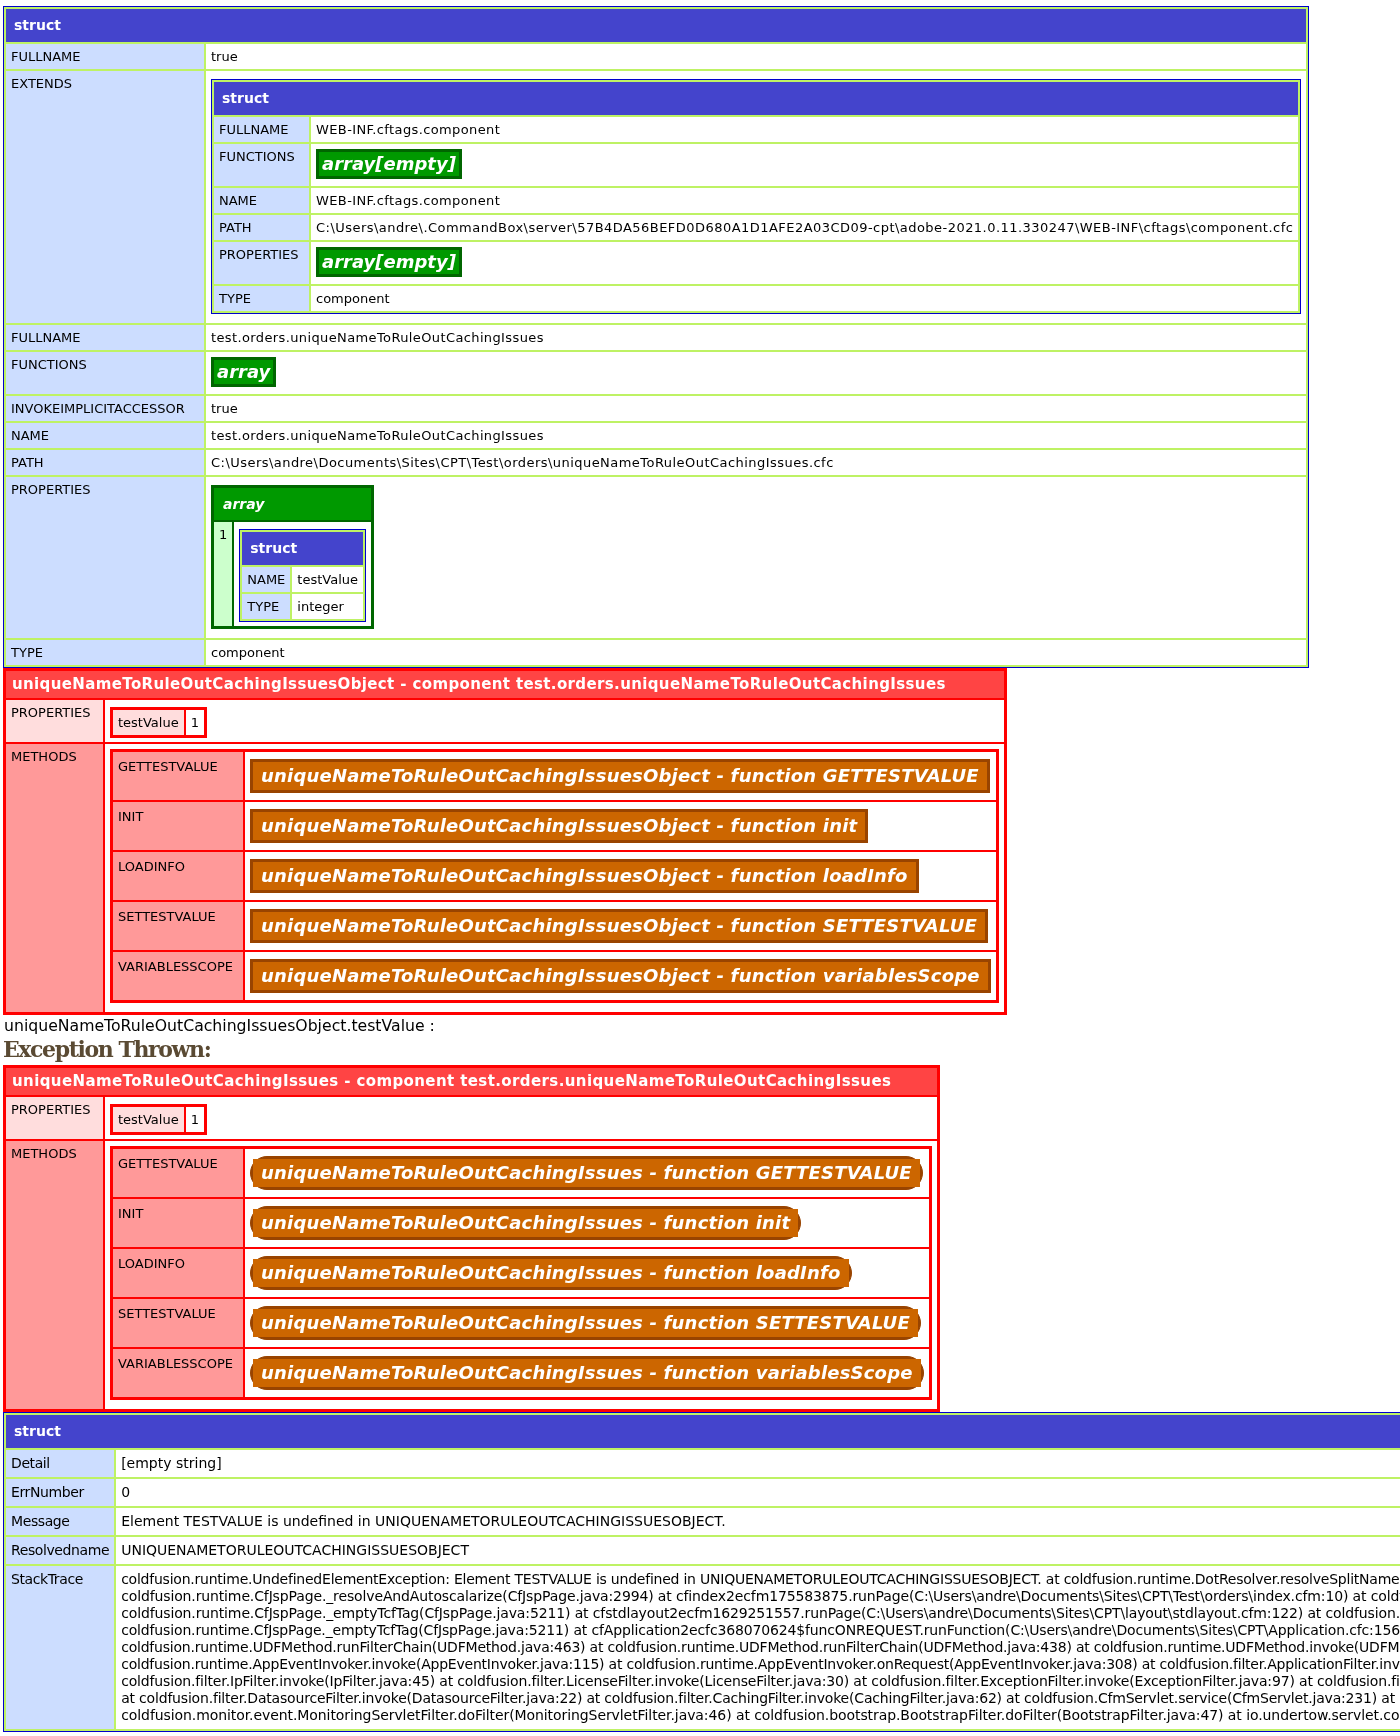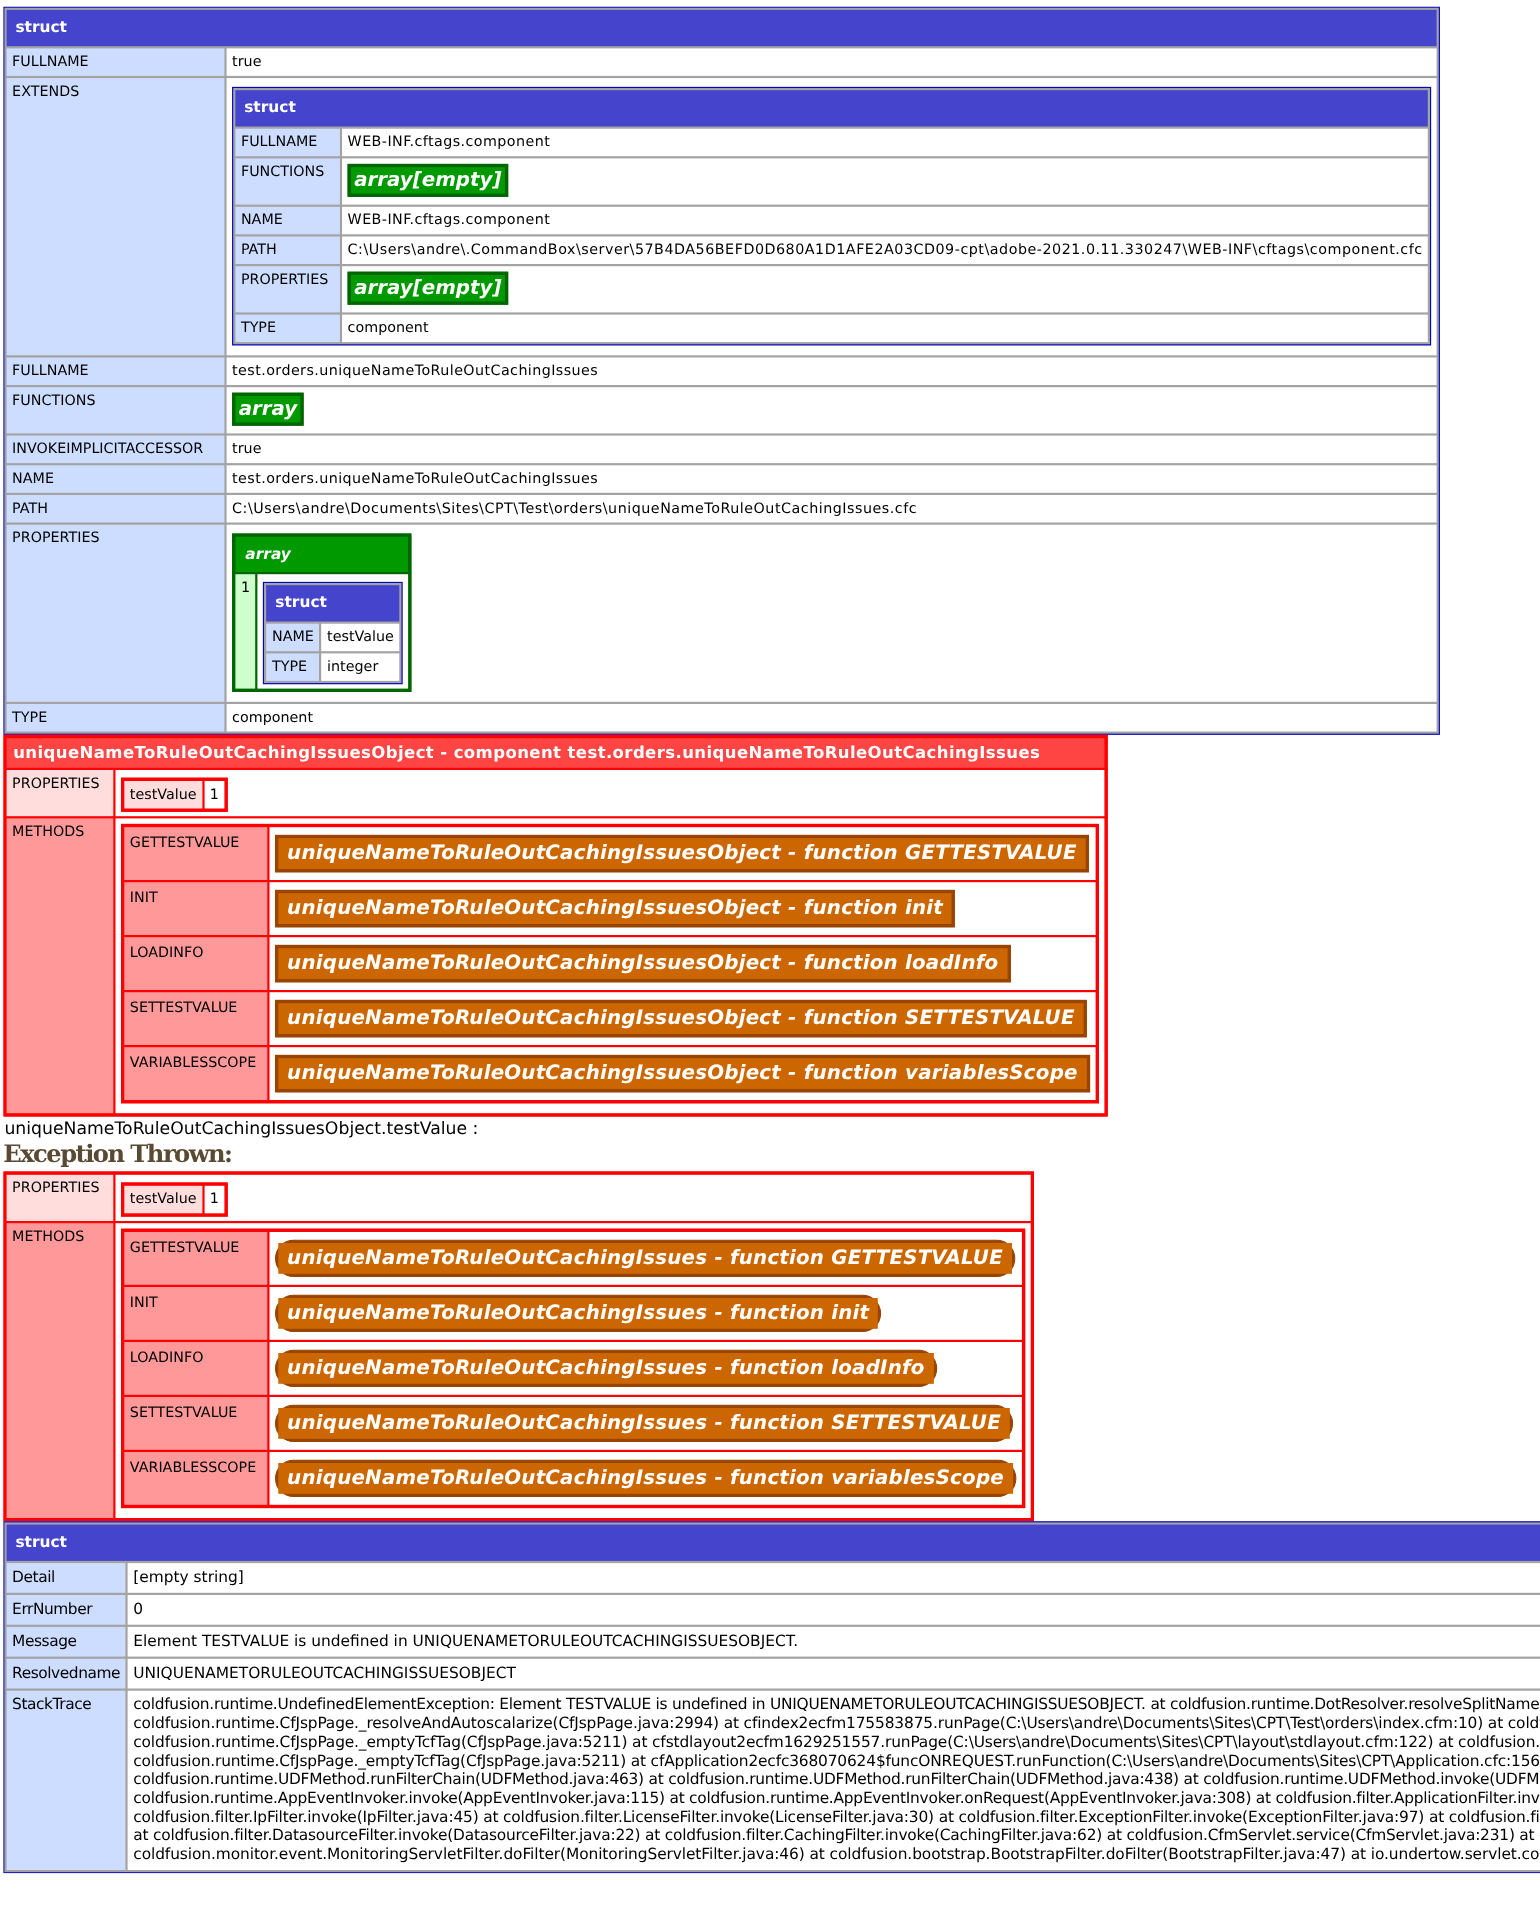--- a/index.html
+++ b/index.html
@@ -17,21 +17,21 @@
     vertical-align: top;
     padding: 5px;
     font: 13px/15px "DejaVu Sans", sans-serif;
     background: #fff;
     white-space: nowrap;
   }
   table.dmp td.has-tbl { padding-top: 8px; padding-bottom: 9px; }
   table.dmp td.has-tbl-s { padding-top: 7px; padding-bottom: 4px; }
   table.dmp td.has-tbl-e { padding-bottom: 7px; }
   
-  table.t-struct { background:#a3a3a3; border:1px solid #0000cc; }
+  table.t-struct { background:#bef264; border:1px solid #0000cc; }
   table.t-struct > tbody > tr > td.hd {
     background:#4444cc; color:#fff; font-weight:bold;
     font-size:14px; line-height:17px; padding:8px;
   }
   table.t-struct > tbody > tr > td.key { background:#ccddff; }
   td.k1 { min-width: 188px; }
   td.k2 { min-width: 85px; }
   td.pathwide { min-width: 974px; }
   td.lsa { letter-spacing: 0.38px; }
   td.lsb { letter-spacing: 0.46px; }
@@ -319,20 +319,23 @@
   </tr>
   </tbody>
 </table>
 
 <div class="note-line">uniqueNameToRuleOutCachingIssuesObject.testValue :</div>
 <div class="exc-heading">Exception Thrown:</div>
 
 <table class="dmp t-comp">
   <tbody>
   <tr>
+    <td class="hd hd2" colspan="2">uniqueNameToRuleOutCachingIssues - component test.orders.uniqueNameToRuleOutCachingIssues</td>
+  </tr>
+  <tr>
     <td class="keyl">PROPERTIES</td>
     <td class="has-tbl-s">
       <table class="dmp t-props">
         <tbody>
         <tr>
           <td class="pname">testValue</td>
           <td>1</td>
         </tr>
         </tbody>
       </table>

